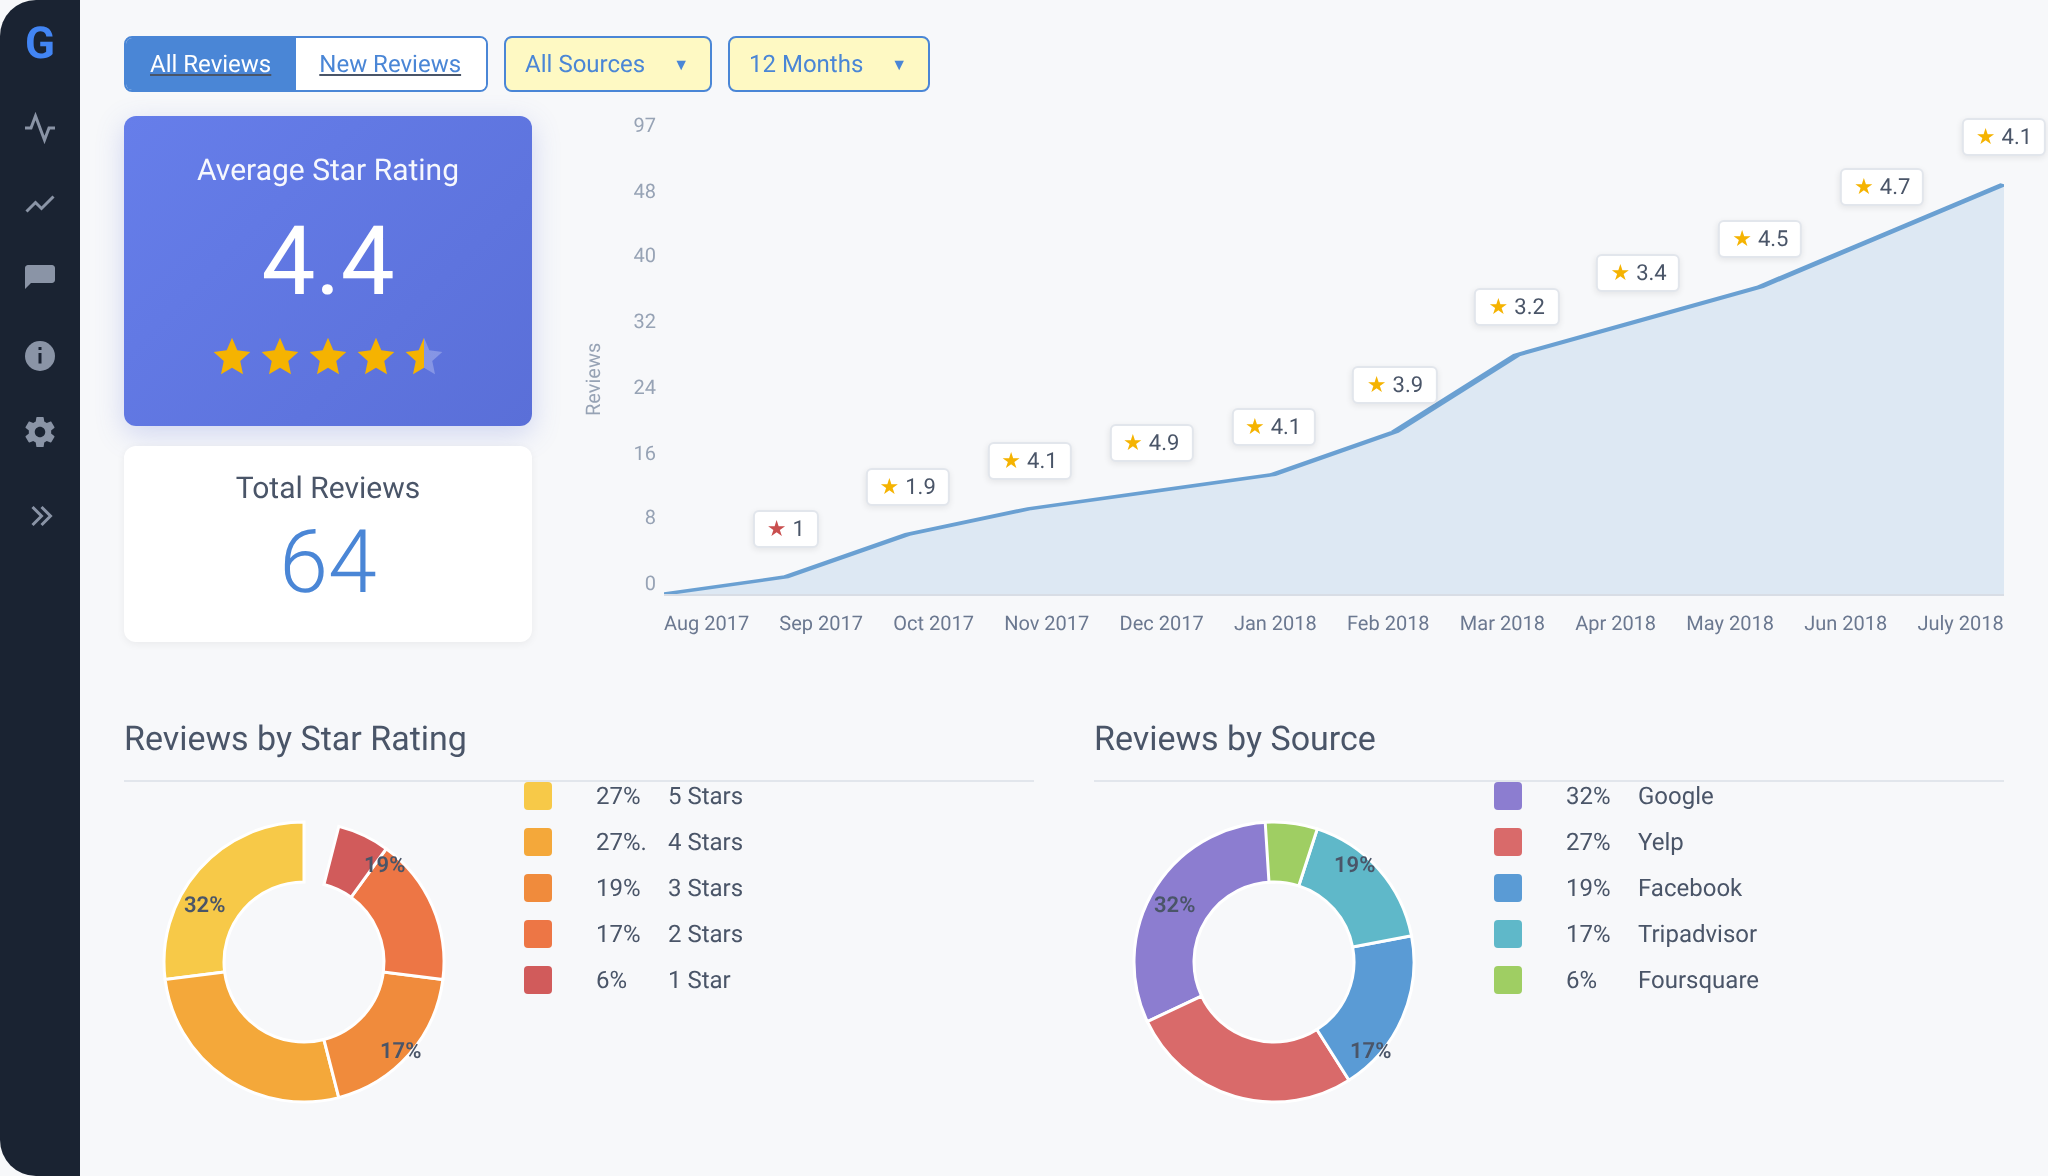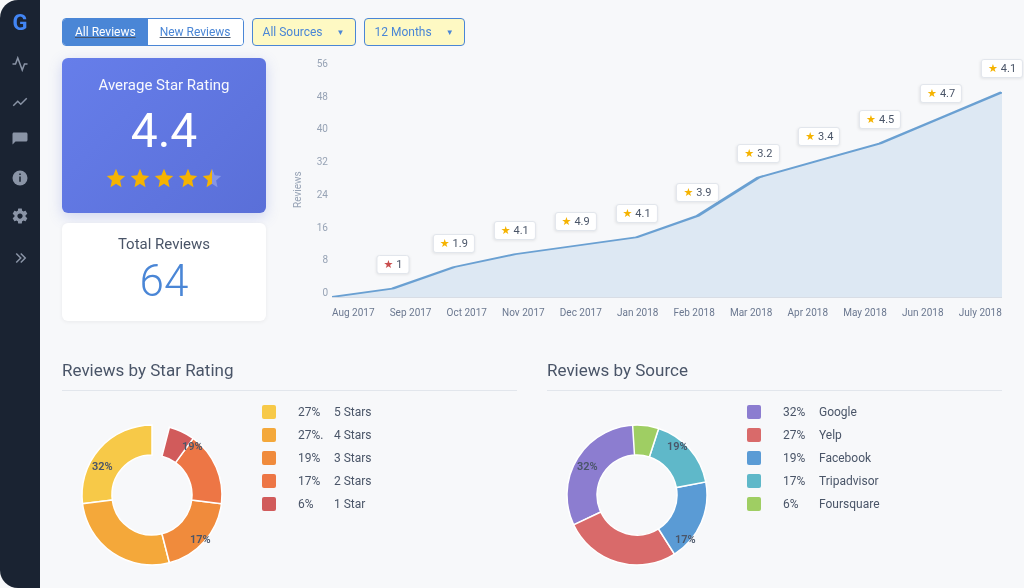--- a/index.html
+++ b/index.html
@@ -23,21 +23,21 @@
   .card-rating { background: linear-gradient(135deg,#667eea 0%,#5a6fd8 100%); color: #fff; border-radius: 6px; padding: 18px 10px 20px; text-align: center; box-shadow: 0 4px 14px rgba(90,111,216,0.25); }
   .card-rating .lbl { font-size: 15px; font-weight: 400; opacity: 0.95; }
   .card-rating .val { font-size: 48px; font-weight: 400; margin-top: 8px; }
   .stars { margin-top: 8px; display: flex; justify-content: center; gap: 2px; }
   .card-total { background: #fff; border-radius: 6px; padding: 12px 10px 14px; text-align: center; box-shadow: 0 1px 4px rgba(0,0,0,0.06); }
   .card-total .lbl { font-size: 15px; color: #4a5568; }
   .card-total .val { font-size: 44px; font-weight: 300; color: #4a86d6; margin-top: 2px; }
   .line-chart-wrap { flex: 1; height: 280px; position: relative; }
   .bottom-row { display: flex; gap: 30px; margin-top: 22px; }
   .panel { flex: 1; }
-  .panel h2 { font-size: 17px; font-weight: 400; color: #4a5568; border-bottom: 1px solid #e2e6ec; padding-bottom: 10px; margin-bottom: 14px; }
+  .panel h2 { font-size: 17px; font-weight: 400; color: #4a5568; border-bottom: 1px solid #e2e6ec; padding-bottom: 10px; }
   .donut-block { display: flex; align-items: flex-start; gap: 20px; }
   .legend { display: flex; flex-direction: column; gap: 9px; font-size: 12px; }
   .legend .row { display: flex; align-items: center; gap: 6px; }
   .legend .sw { width: 14px; height: 14px; border-radius: 2px; }
   .legend .pct { min-width: 30px; margin-left: 16px; }
   .legend .name { color: #4a5568; }
   .donut { position: relative; width: 180px; height: 180px; }
   .donut .slice-label { position: absolute; font-size: 11px; font-weight: 600; color: #4a5568; }
   
   .chartbox { position: relative; width: 100%; height: 100%; }
@@ -166,21 +166,21 @@
         <div class="card-total">
           <div class="lbl">Total Reviews</div>
           <div class="val">64</div>
         </div>
       </div>
 
       <div class="line-chart-wrap">
         <div class="chartbox" id="chartbox">
           <div class="axis-label" style="left:8px; top:150px;">Reviews</div>
           <div class="yticks" id="yticks">
-              <div>56</div>
+              <div>97</div>
               <div>48</div>
               <div>40</div>
               <div>32</div>
               <div>24</div>
               <div>16</div>
               <div>8</div>
               <div>0</div>
             </div>
           <div class="plot" id="plot">
               <svg class="sparkfill" viewBox="0 0 100 100" preserveAspectRatio="none">

